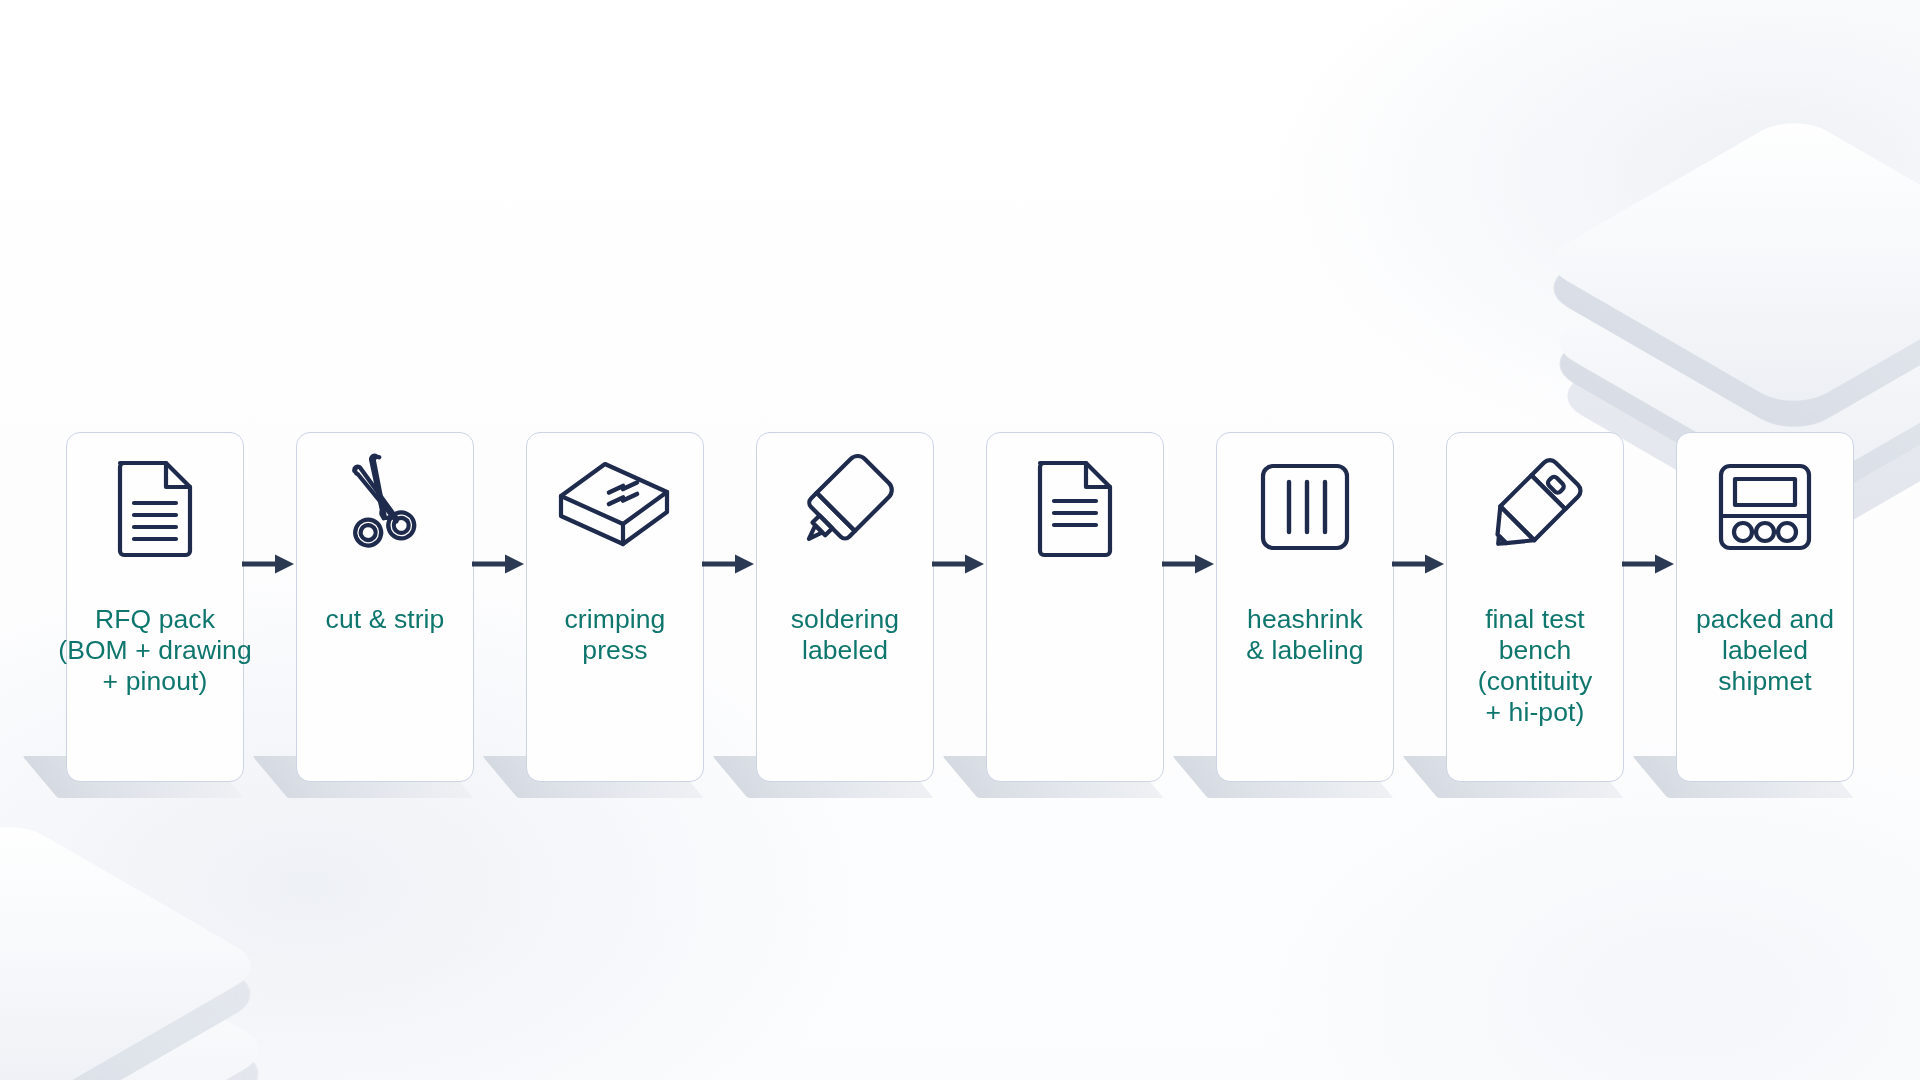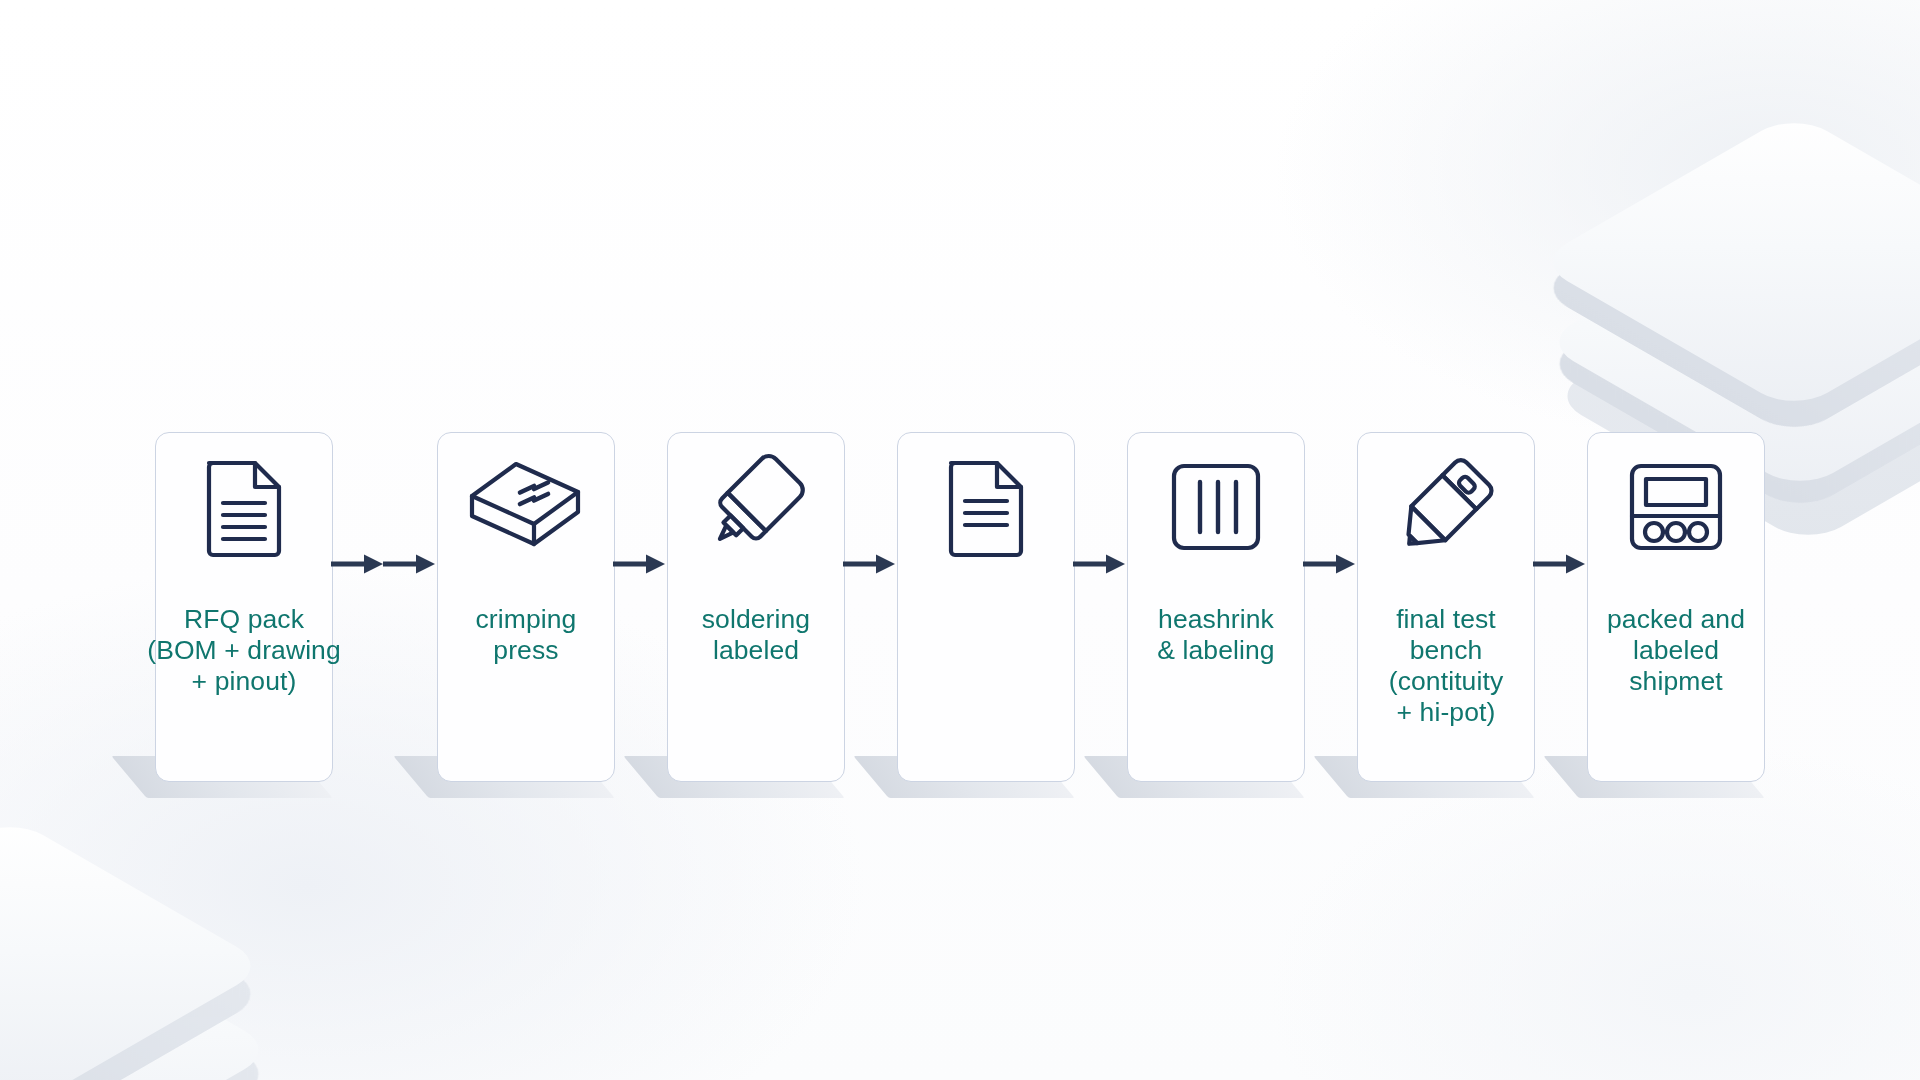--- a/index.html
+++ b/index.html
@@ -162,20 +162,41 @@
 + pinout)</div>
   </div>
 
   <div class="arrow">
     <svg width="56" height="22" viewBox="0 0 56 22">
         <path d="M0 11h34" stroke="#2b3953" stroke-width="5.2"></path>
         <path d="M33 1.5 52 11 33 20.5z" fill="#2b3953"></path>
       </svg>
   </div>
 
+  <div class="step">
+    <div class="card-shadow"></div>
+    <div class="card">
+      <div class="icon-wrap">
+        <svg width="108" height="104" viewBox="0 0 108 104" fill="none" stroke="#1f2b4d" stroke-width="4.2" stroke-linecap="round" stroke-linejoin="round">
+          <g transform="rotate(22 54 52)">
+            <path d="M30 8c-3 0-5 3-3.5 5.5L58 62"></path>
+            <path d="M26 8c-3.2.7-4 4-2 6.2L57 63"></path>
+            <path d="M12 30c-1.6-2.6.4-5.8 3.4-5.4l.6.1L69 58"></path>
+            <path d="M12.6 26.6c-.9 2.7 1.2 5.3 4 5.2L70 61"></path>
+            <circle cx="76" cy="63" r="13"></circle>
+            <circle cx="76" cy="63" r="7.5"></circle>
+            <circle cx="48" cy="82" r="13"></circle>
+            <circle cx="48" cy="82" r="7.5"></circle>
+            <circle cx="57.5" cy="57" r="5"></circle>
+          </g>
+        </svg>
+      </div>
+    </div>
+    <div class="label">cut &amp; strip</div>
+  </div>
 
   <div class="arrow">
     <svg width="56" height="22" viewBox="0 0 56 22">
         <path d="M0 11h34" stroke="#2b3953" stroke-width="5.2"></path>
         <path d="M33 1.5 52 11 33 20.5z" fill="#2b3953"></path>
       </svg>
   </div>
 
   <div class="step">
     <div class="card-shadow"></div>

